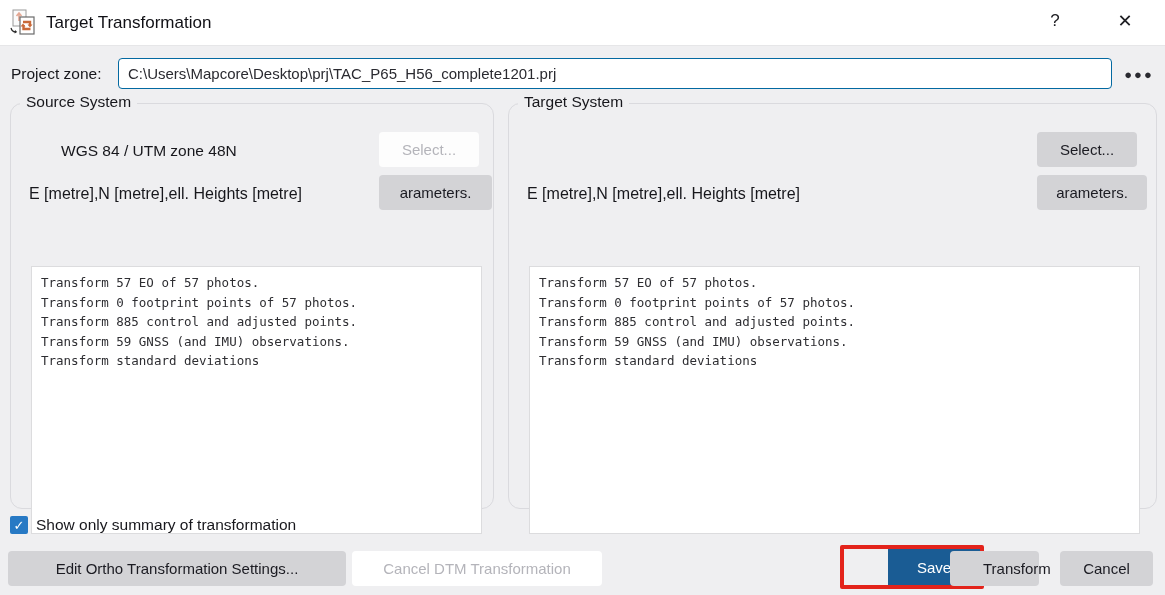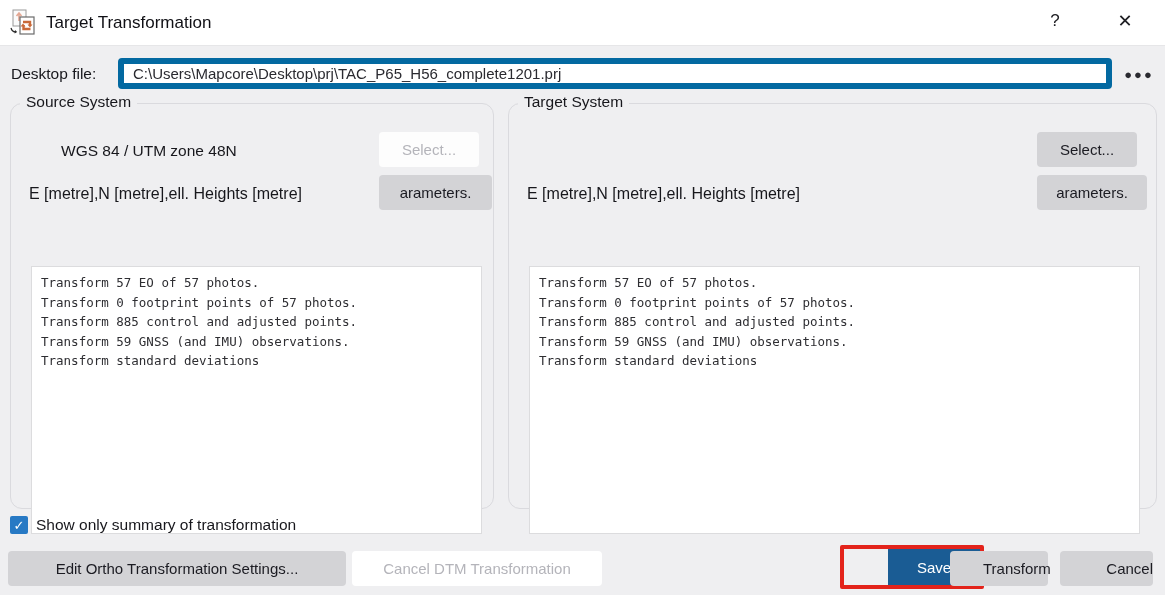--- a/index.html
+++ b/index.html
@@ -21,21 +21,21 @@
   .tb-btn{
     width:44px; height:34px; display:flex; align-items:center; justify-content:center;
     font-size:17px; color:#202025; cursor:default; background:transparent; border:none;
   }
   .tb-help{ position:absolute; right:88px; top:4px; }
   .tb-close{ position:absolute; right:18px; top:4px; font-size:18px; }
 
   .pf-label{ position:absolute; left:11px; top:65px; font-size:15.5px; color:#17171c; }
   .pf-input{
     position:absolute; left:118px; top:58px; width:994px; height:31px;
-    background:#ffffff; border:6px solid #0369a1; border-radius:4px;
+    background:#ffffff; border:1px solid #0369a1; border-radius:4px;
     font-family:"Liberation Sans",sans-serif; font-size:15px; color:#2a2a30;
     padding:0 9px; outline:none;
   }
   .pf-dots{
     position:absolute; left:1120px; top:62px; width:38px; height:24px;
     background:transparent; border:none; font-size:13px; letter-spacing:2px;
     color:#2a2a30; font-weight:bold; cursor:pointer;
   }
 
   .group{
@@ -88,43 +88,43 @@
   .btn-cancel-dtm{ left:352px; width:250px; background:#ffffff; }
   .save-highlight{
     position:absolute; left:840px; top:545px;
     border:4px solid #e3231b; border-radius:2px; padding:0;
   }
   .btn-save{
     display:block; width:92px; height:36px;
     background:#1a5c94; color:#ffffff; border:none; border-radius:0;
     font-family:"Liberation Sans",sans-serif; font-size:15px; cursor:pointer;margin-left:44px;
   }
-  .btn-transform{ left:950px; width:98px;padding-left:33px; }
-  .btn-cancel{ left:1060px; width:93px;text-align:right; }
+  .btn-transform{ left:950px; width:89px;padding-left:33px; }
+  .btn-cancel{ left:1060px; width:93px; }
 </style>
 </head>
 <body>
 
 <div class="titlebar">
   <svg class="app-icon" viewBox="0 0 30 30">
     <rect x="4" y="2" width="13" height="16" fill="#fbfbfb" stroke="#9a9a9a" stroke-width="1"></rect>
     <path d="M10 5 l0 8 M7.5 8 l2.5 -3 2.5 3" stroke="#e4a793" stroke-width="1.6" fill="none"></path>
     <rect x="11" y="9" width="14" height="17" fill="#ffffff" stroke="#6b6b6b" stroke-width="1.2"></rect>
     <path d="M14 14 h7 v4 M21.5 21 h-7 v-4" stroke="#c96a3a" stroke-width="2.4" fill="none"></path>
     <path d="M23.5 16.5 l-2.5 3 -2.5 -3 z" fill="#c96a3a"></path>
     <path d="M11.5 18.5 l2.5 -3 2.5 3 z" fill="#c96a3a"></path>
     <path d="M2 20 q1 4 5 4" stroke="#2b2b2b" stroke-width="1.2" fill="none"></path>
     <path d="M6 22 l2.2 2 -2.6 1.4 z" fill="#2b2b2b"></path>
   </svg>
   <span class="title">Target Transformation</span>
   <button class="tb-btn tb-help">?</button>
   <button class="tb-btn tb-close">✕</button>
 </div>
 
-<span class="pf-label">Desktop file:</span>
+<span class="pf-label">Project zone:</span>
 <input class="pf-input" type="text" value="C:\Users\Mapcore\Desktop\prj\TAC_P65_H56_complete1201.prj" style="">
 <button class="pf-dots">●●●</button>
 
 <div class="group group-src">
   <span class="group-title">Source System</span>
   <span class="crs-label">WGS 84 / UTM zone 48N</span>
   <button class="btn btn-disabled sel-src">Select...</button>
   <span class="units-label">E [metre],N [metre],ell. Heights [metre]</span>
   <button class="btn par-src">arameters.</button>
   <div class="summary summary-src">Transform 57 EO of 57 photos.

